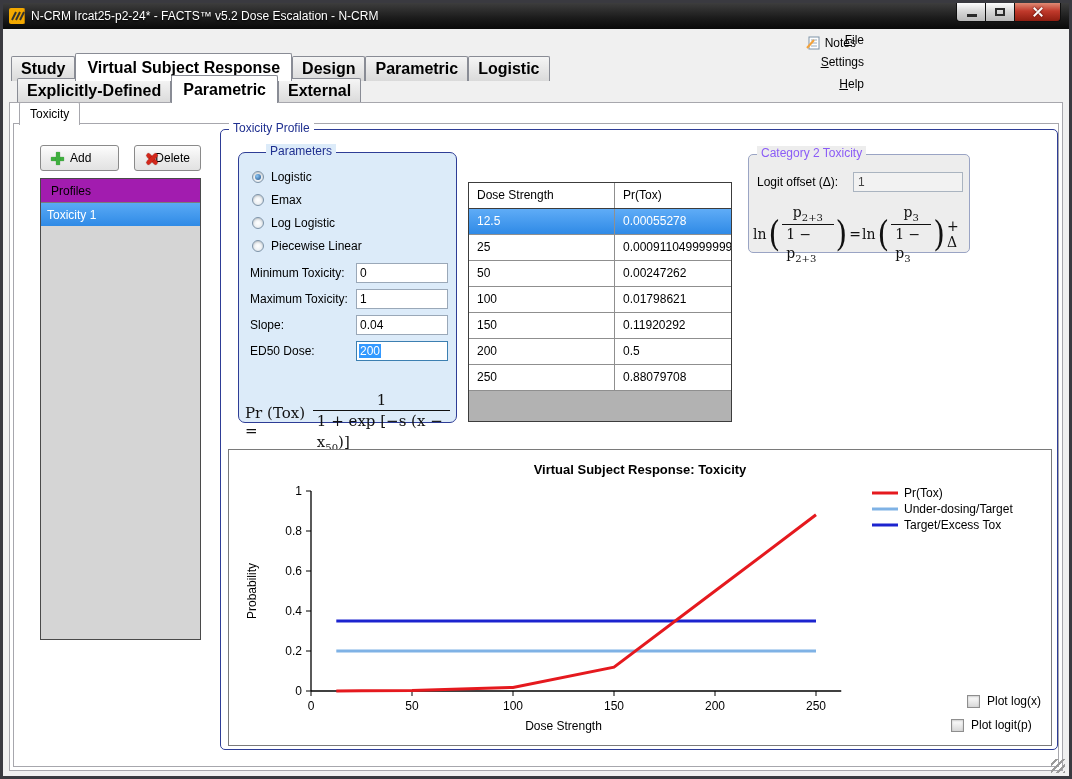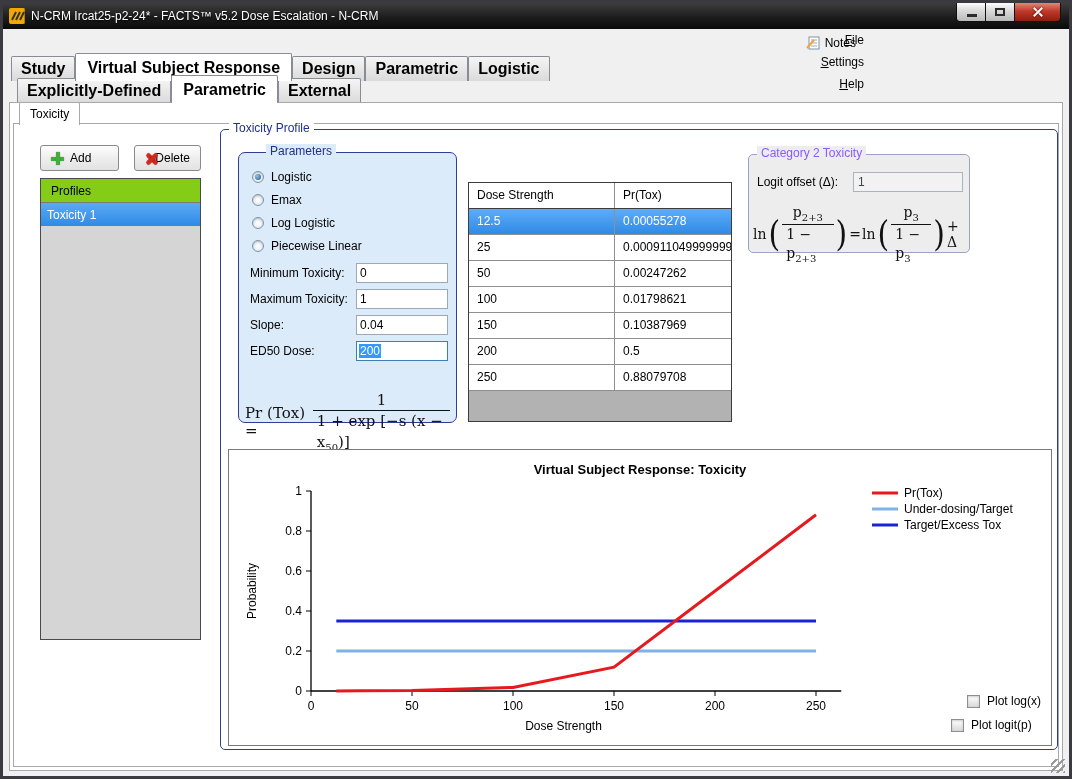--- a/index.html
+++ b/index.html
@@ -50,21 +50,21 @@
   .btn-add { left:37px; top:142px; width:79px; }
   .btn-del { left:131px; top:142px; width:67px; }
   .plus-icon { position:relative; width:13px; height:13px; }
   .plus-icon::before { content:""; position:absolute; left:0; top:5px; width:13px; height:4px; background:#3fae3f; border-radius:1px; box-shadow:0 0 1px #1d6b1d; }
   .plus-icon::after  { content:""; position:absolute; left:5px; top:0; width:4px; height:13px; background:#3fae3f; border-radius:1px; box-shadow:0 0 1px #1d6b1d; }
   .x-icon { position:relative; width:13px; height:13px; }
   .x-icon::before,.x-icon::after { content:""; position:absolute; left:0; top:5px; width:14px; height:4px; background:#d3281c; border-radius:2px; box-shadow:0 0 1px #7a0e06; }
   .x-icon::before { transform:rotate(45deg); } .x-icon::after { transform:rotate(-45deg); }
 
   .profiles-list { position:absolute; left:37px; top:175px; width:161px; height:462px; border:1px solid #4a4a4a; background:#d5d5d5; }
-  .profiles-header { height:24px; background:#84cc16; border-bottom:1px solid #7a7a7a; font-size:12px; display:flex; align-items:center; padding-left:10px; }
+  .profiles-header { height:24px; background:#a21caf; border-bottom:1px solid #7a7a7a; font-size:12px; display:flex; align-items:center; padding-left:10px; }
   .profile-row { height:23px; font-size:12px; display:flex; align-items:center; padding-left:6px; }
   .profile-row.selected { background:linear-gradient(#5aaaf5,#2f8ae6); color:#fff; }
 
   
   .groupbox { position:absolute; border-radius:5px; }
   .gb-label { position:absolute; top:-9px; left:8px; padding:0 4px; font-size:12px; white-space:nowrap; }
   .gb-toxprofile { left:217px; top:126px; width:838px; height:621px; border:1px solid #2e3d96; background:#fff; }
   .gb-toxprofile > .gb-label { color:#203090; background:#fff; }
   .gb-params { left:17px; top:22px; width:219px; height:271px; border:1px solid #2e3d96; background:#dcebf9; border-radius:7px; }
   .gb-params > .gb-label { color:#203090; background:#dcebf9;margin-left:19px; }
@@ -256,21 +256,21 @@
       <div class="dt-row">
         <span class="dt-cell dt-c1">50</span>
         <span class="dt-cell dt-c2">0.00247262</span>
       </div>
       <div class="dt-row">
         <span class="dt-cell dt-c1">100</span>
         <span class="dt-cell dt-c2">0.01798621</span>
       </div>
       <div class="dt-row">
         <span class="dt-cell dt-c1">150</span>
-        <span class="dt-cell dt-c2">0.10387969</span>
+        <span class="dt-cell dt-c2">0.11920292</span>
       </div>
       <div class="dt-row">
         <span class="dt-cell dt-c1">200</span>
         <span class="dt-cell dt-c2">0.5</span>
       </div>
       <div class="dt-row">
         <span class="dt-cell dt-c1">250</span>
         <span class="dt-cell dt-c2">0.88079708</span>
       </div>
     </div>

